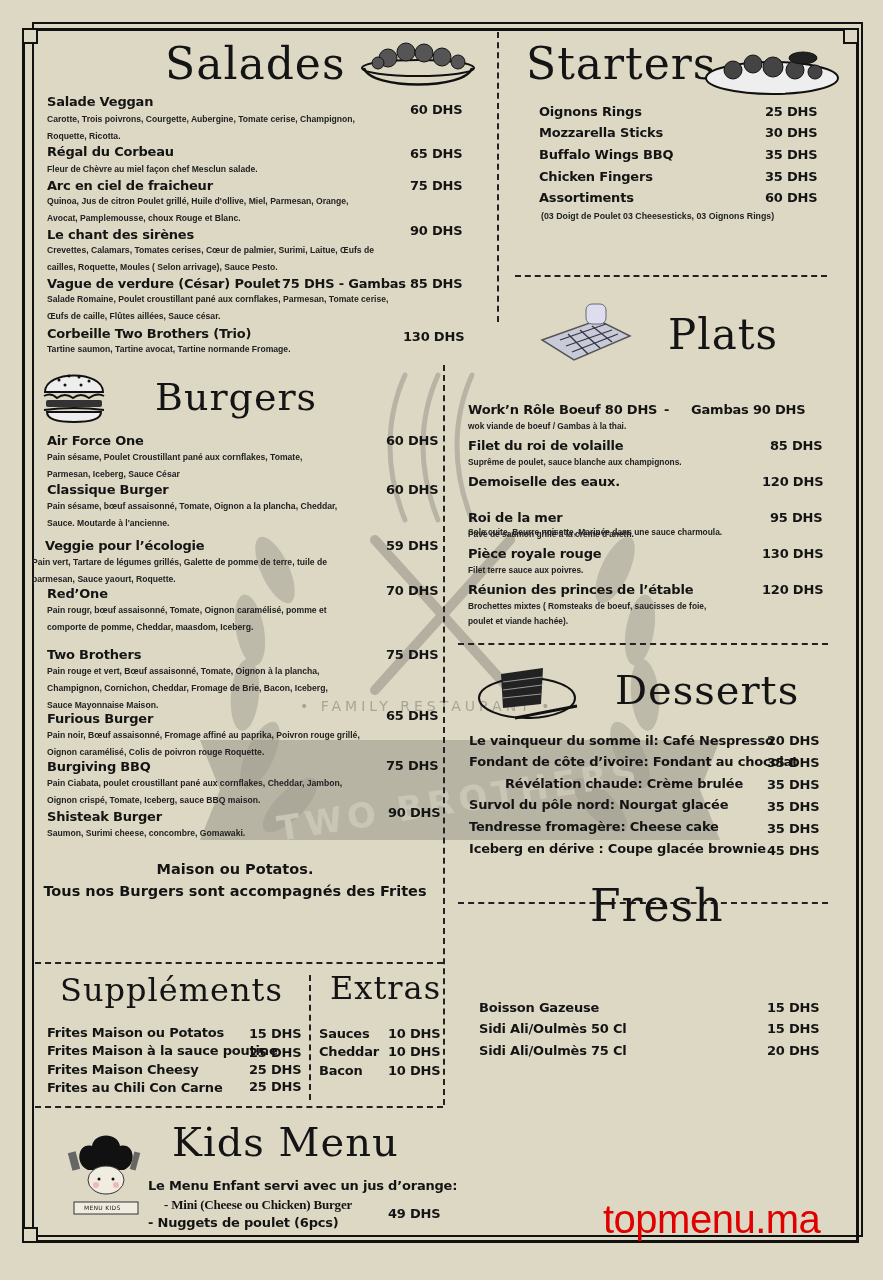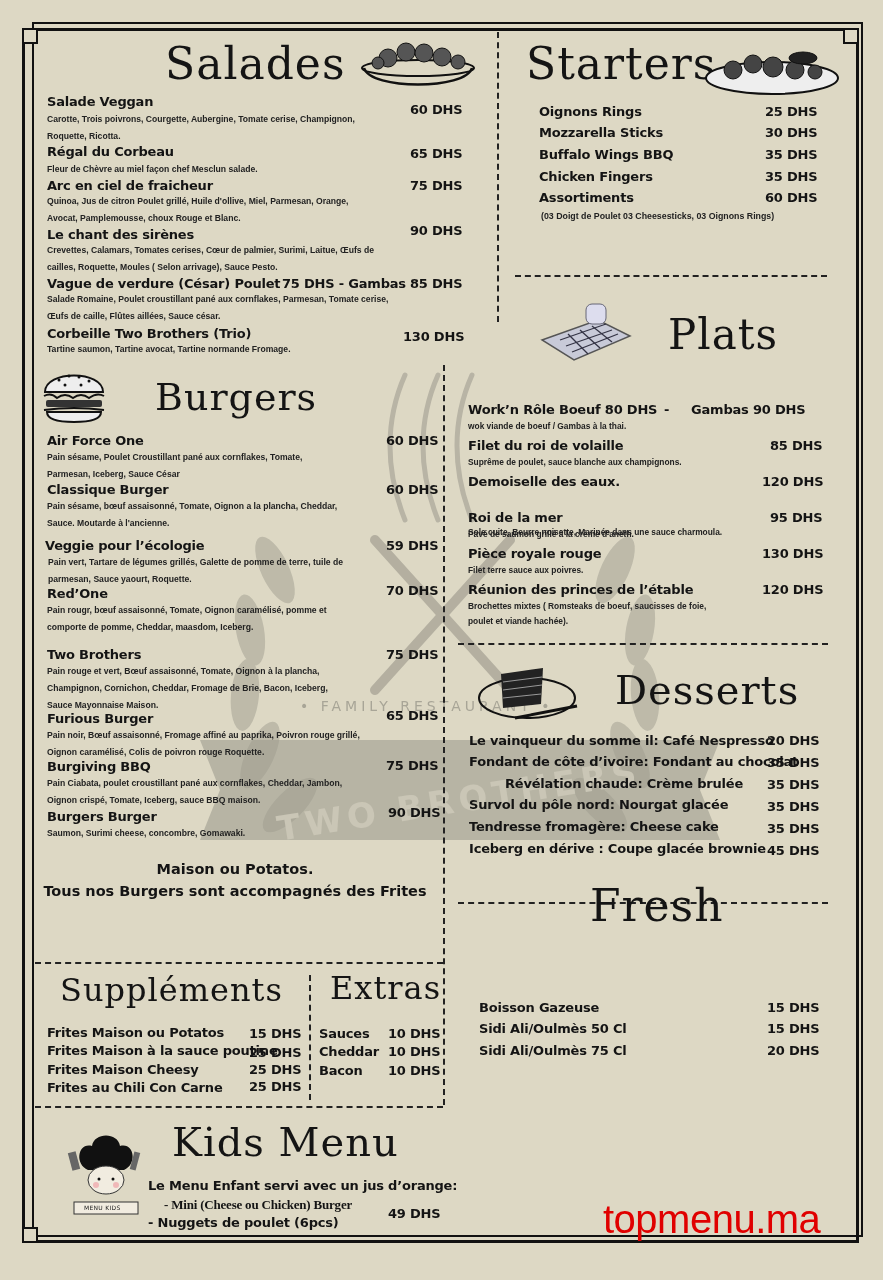--- a/index.html
+++ b/index.html
@@ -229,39 +229,39 @@
 <div class="item-name" style="left:47px;top:433px;">Air Force One</div>
 <div class="price" style="left:386px;top:433px;">60 DHS</div>
 <div class="item-desc" style="left:47px;top:449px;width:300px;">Pain sésame, Poulet Croustillant pané aux cornflakes, Tomate, Parmesan, Iceberg, Sauce César</div>
 
 <div class="item-name" style="left:47px;top:482px;">Classique Burger</div>
 <div class="price" style="left:386px;top:482px;">60 DHS</div>
 <div class="item-desc" style="left:47px;top:498px;width:300px;">Pain sésame, bœuf assaisonné, Tomate, Oignon a la plancha,  Cheddar, Sauce. Moutarde à   l'ancienne.</div>
 
 <div class="item-name" style="left:45px;top:538px;">Veggie pour l’écologie</div>
 <div class="price" style="left:386px;top:538px;">59 DHS</div>
-<div class="item-desc" style="left:48px;top:554px;width:300px;">Pain vert, Tartare de légumes grillés, Galette de pomme de terre, tuile de parmesan, Sauce yaourt, Roquette.</div>
+<div class="item-desc" style="left:32px;top:554px;width:300px;">Pain vert, Tartare de légumes grillés, Galette de pomme de terre, tuile de parmesan, Sauce yaourt, Roquette.</div>
 
 <div class="item-name" style="left:47px;top:586px;">Red’One</div>
 <div class="price" style="left:386px;top:583px;">70 DHS</div>
 <div class="item-desc" style="left:47px;top:602px;width:290px;">Pain rougr, bœuf assaisonné, Tomate, Oignon caramélisé, pomme et comporte de pomme, Cheddar, maasdom, Iceberg.</div>
 
 <div class="item-name" style="left:47px;top:647px;">Two Brothers</div>
 <div class="price" style="left:386px;top:647px;">75 DHS</div>
 <div class="item-desc" style="left:47px;top:663px;width:300px;">Pain rouge et vert, Bœuf assaisonné, Tomate, Oignon à la plancha, Champignon, Cornichon, Cheddar, Fromage de Brie, Bacon, Iceberg, Sauce Mayonnaise Maison.</div>
 
 <div class="item-name" style="left:47px;top:711px;">Furious Burger</div>
 <div class="price" style="left:386px;top:708px;">65 DHS</div>
 <div class="item-desc" style="left:47px;top:727px;width:320px;">Pain noir, Bœuf assaisonné, Fromage affiné au paprika, Poivron rouge grillé, Oignon caramélisé, Colis de poivron rouge Roquette.</div>
 
 <div class="item-name" style="left:47px;top:759px;">Burgiving BBQ</div>
 <div class="price" style="left:386px;top:758px;">75 DHS</div>
 <div class="item-desc" style="left:47px;top:775px;width:310px;">Pain Ciabata, poulet croustillant pané aux cornflakes, Cheddar, Jambon, Oignon crispé, Tomate, Iceberg, sauce BBQ maison.</div>
 
-<div class="item-name" style="left:47px;top:809px;">Burgers Burger</div>
+<div class="item-name" style="left:47px;top:809px;">Shisteak Burger</div>
 <div class="price" style="left:388px;top:805px;">90 DHS</div>
 <div class="item-desc" style="left:47px;top:825px;width:300px;">Saumon, Surimi cheese, concombre, Gomawaki.</div>
 
 <div style="position:absolute;left:40px;top:858px;width:390px;text-align:center;font-weight:bold;font-size:14.5px;line-height:22px;">
   <div>Maison ou Potatos.</div>
   <div>Tous nos Burgers sont accompagnés des Frites</div>
 </div>
 
 <div class="title" style="left:60px;top:974px;font-size:32px;">Suppléments</div>
 <div class="title" style="left:330px;top:972px;font-size:32px;">Extras</div>

